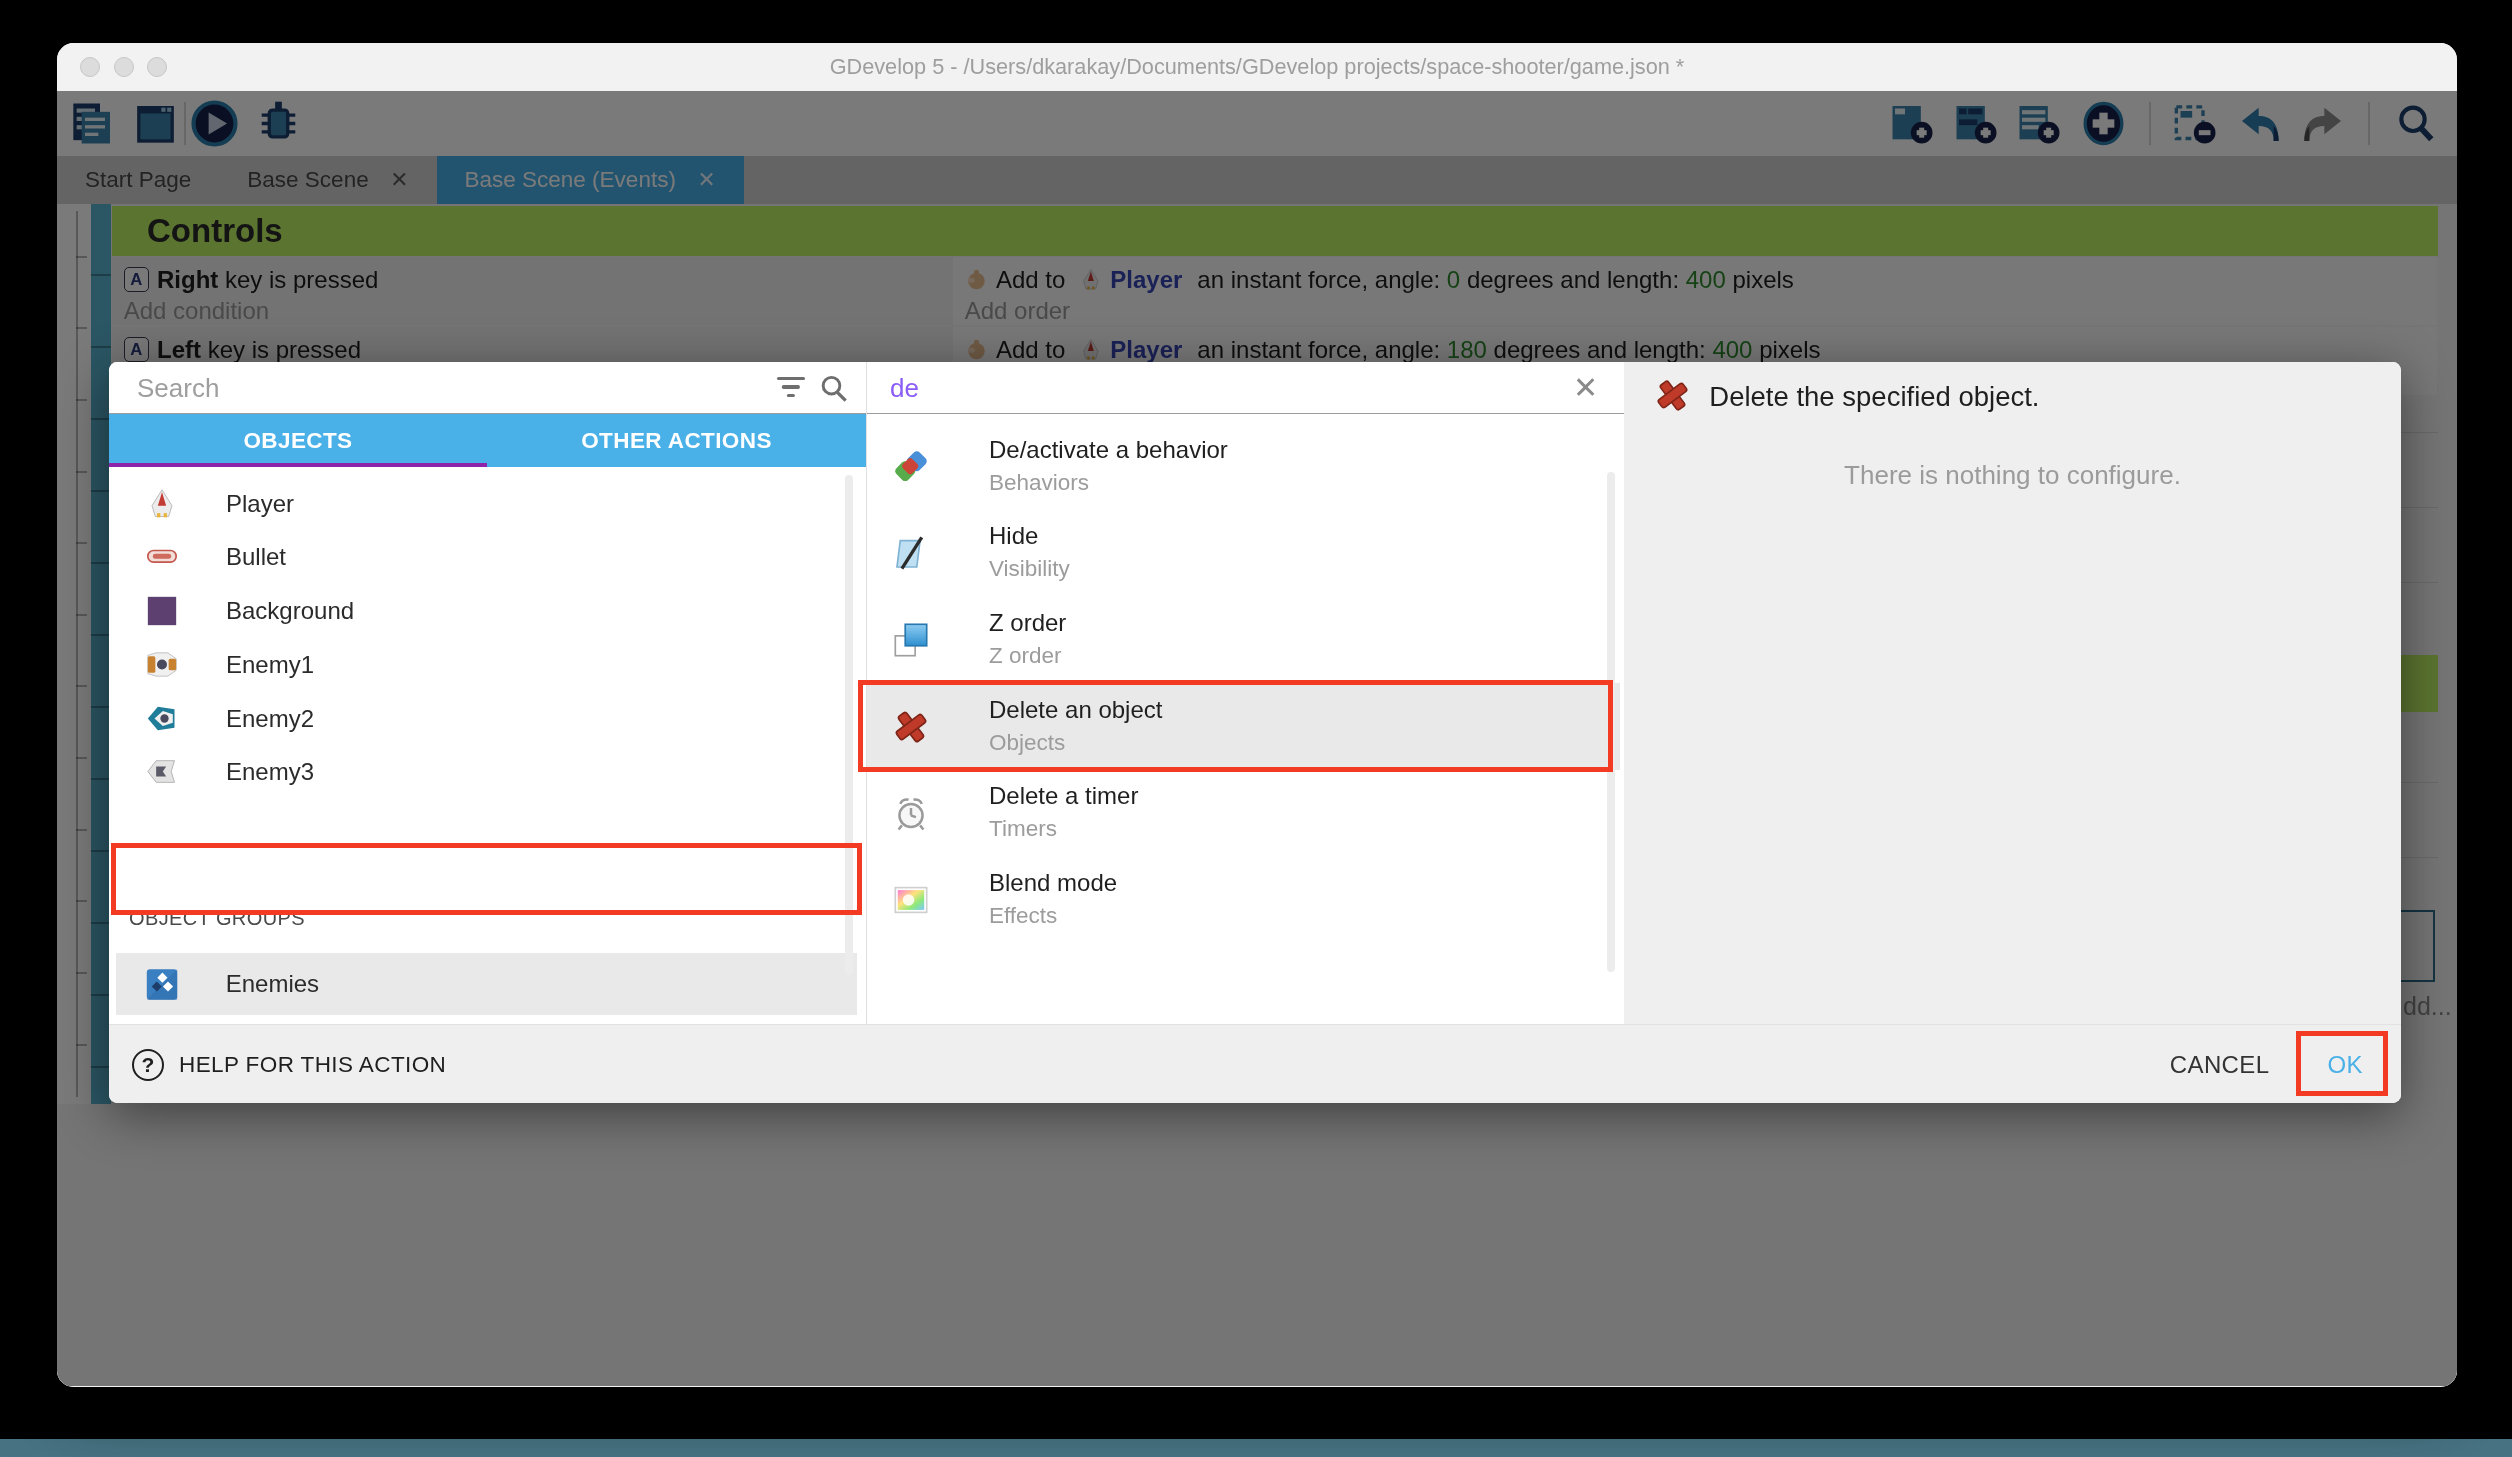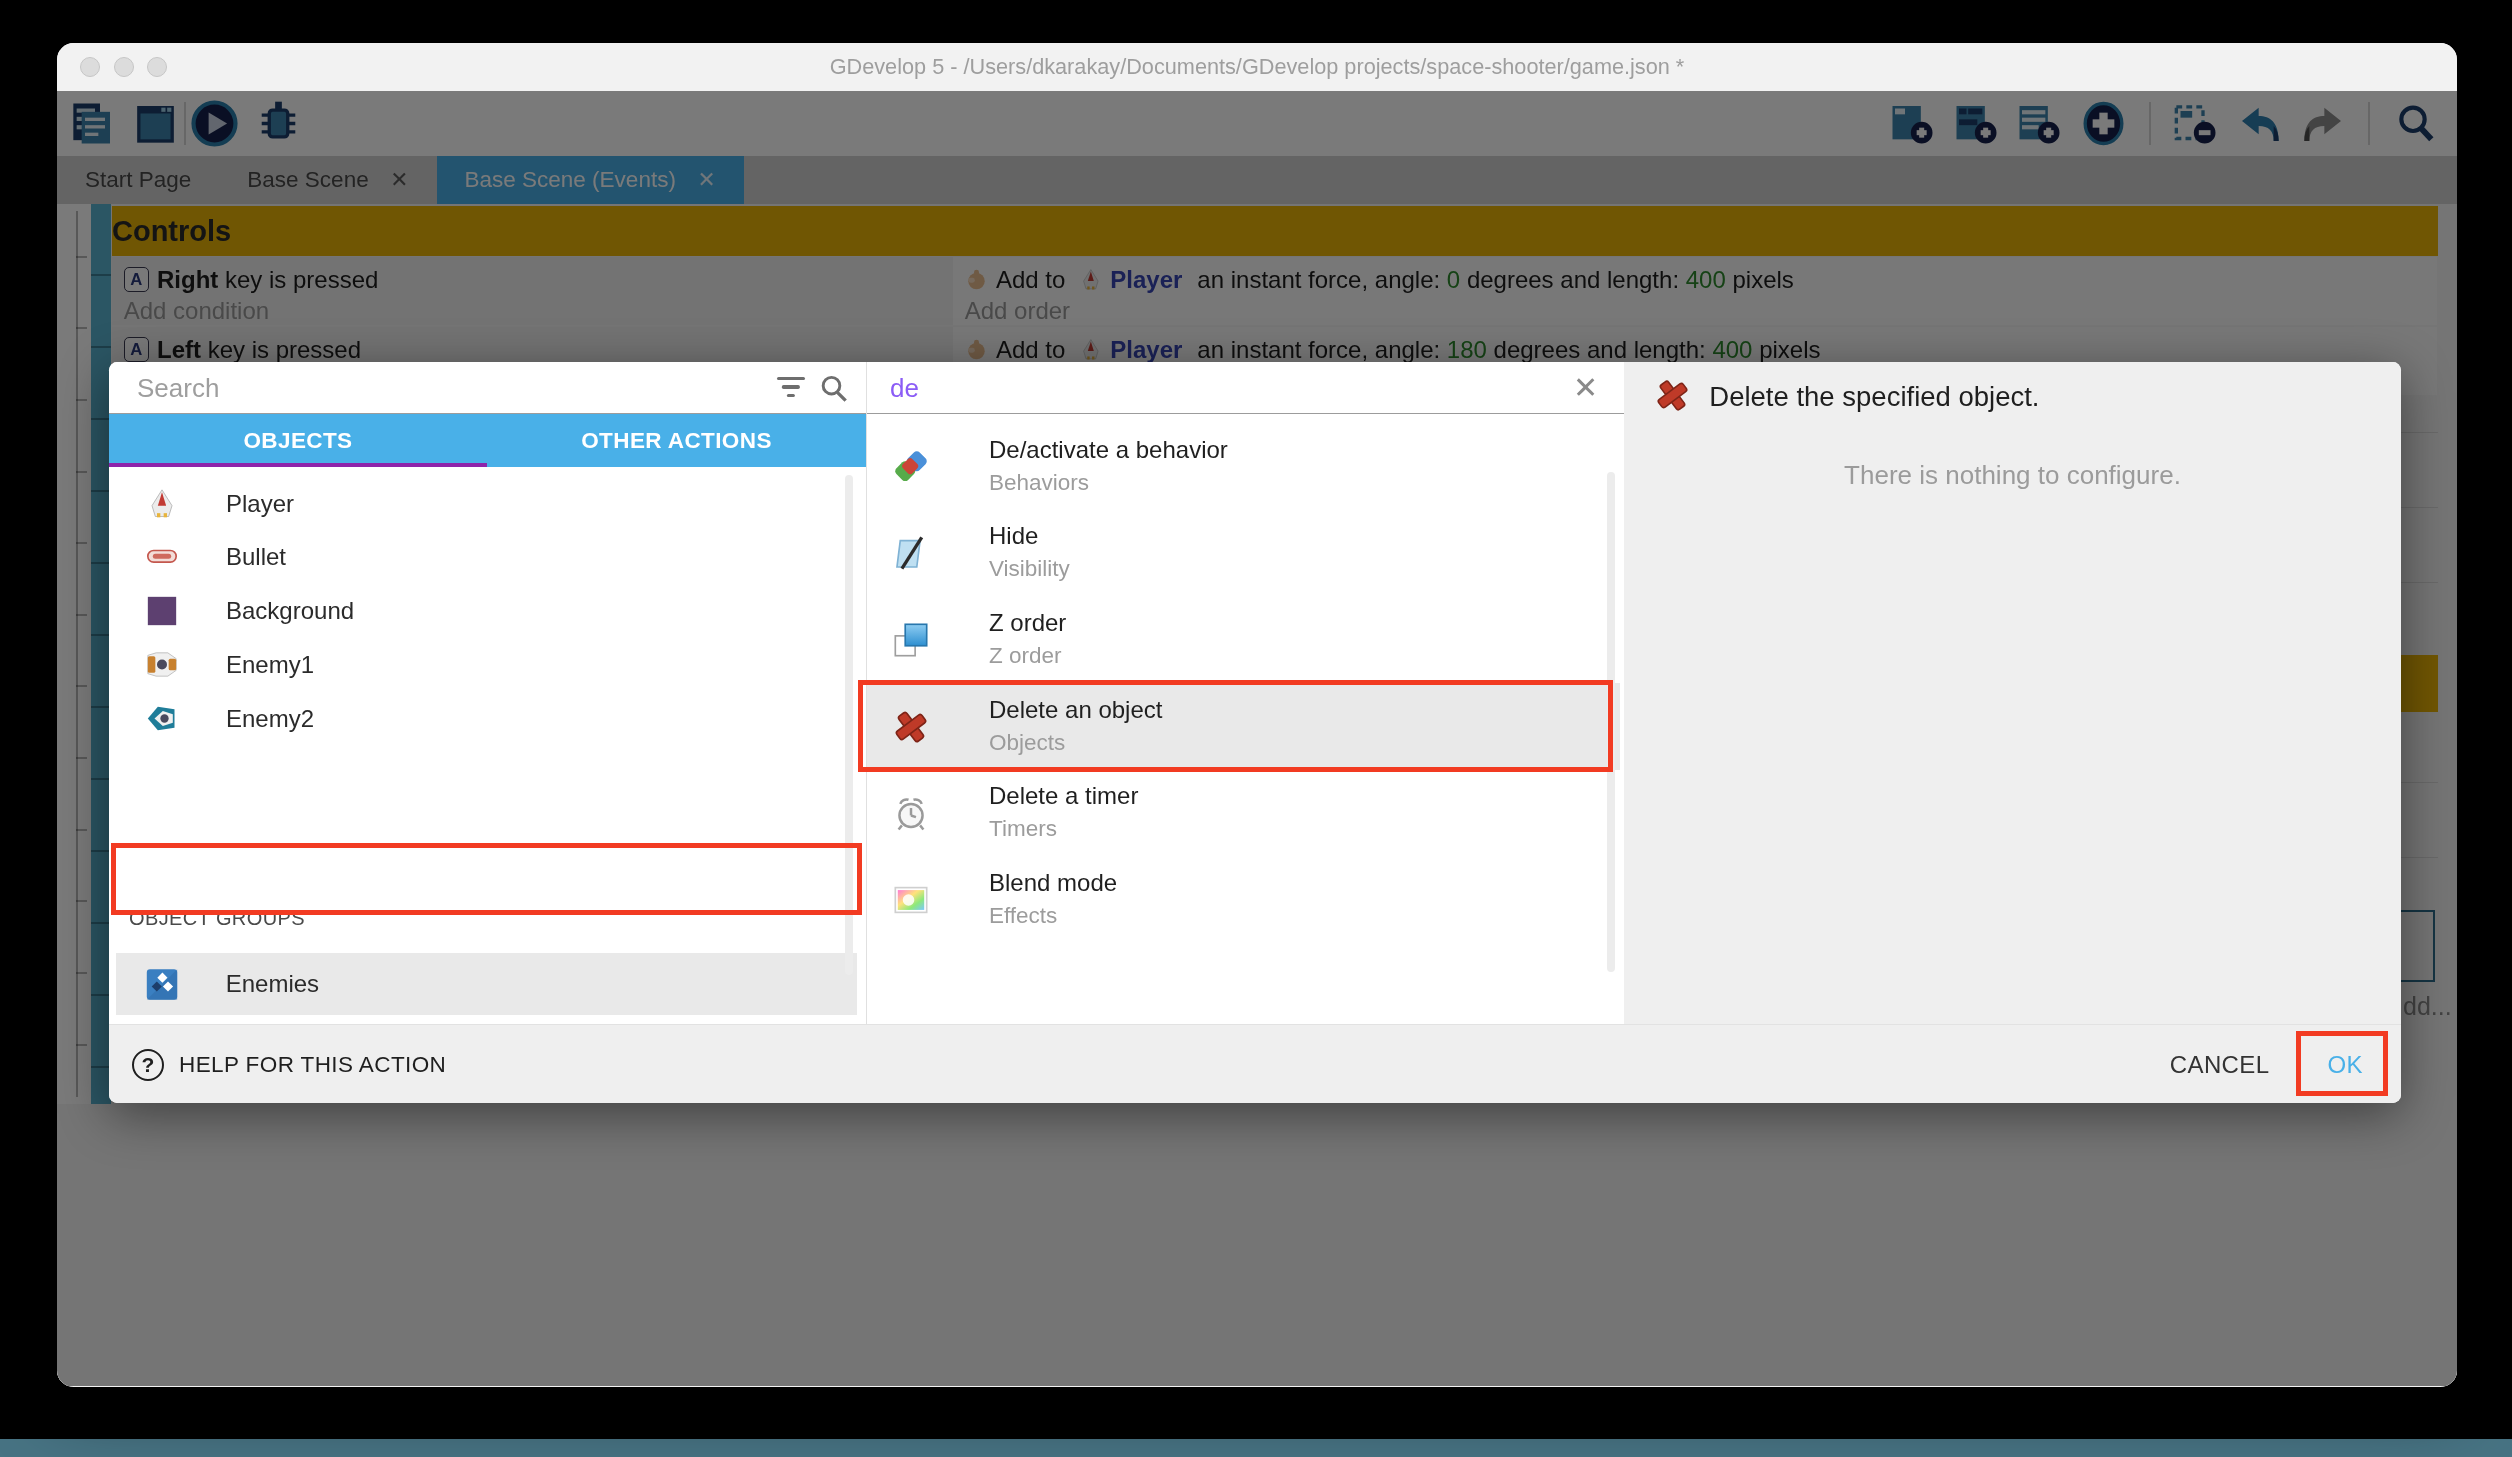--- a/index.html
+++ b/index.html
@@ -25,22 +25,22 @@
   .tab .x{font-size:21.7px;color:#5a5a5a;}
   .tab.active{background:#49b0e8;color:#fff;}
   .tab.active .x{color:#eaf6ff;}
   
   .events{left:0;top:113px;width:100%;height:1182px;background:#f4f4f4;}
   .gutter{left:0;top:0;width:34px;height:900px;background:#fff;}
   .gline{left:19px;top:6.7px;width:1.7px;height:886px;background:rgba(0,0,0,.28);}
   .gtick{left:19px;width:10.8px;height:1.7px;background:rgba(0,0,0,.28);}
   .colorbar{left:34px;top:0;width:20px;height:900px;
             background:repeating-linear-gradient(to bottom,#5ab4d2 0 70px,#3d7f97 70px 72px);}
-  .grp-header{left:55px;width:2326px;height:50px;background:#eab308;color:#2b2b2b;
-              font-size:29px;font-weight:600;line-height:50px;box-sizing:border-box;}
+  .grp-header{left:55px;width:2326px;height:50px;background:#bef264;color:#2b2b2b;
+              font-size:33px;font-weight:600;line-height:50px;padding-left:35px;box-sizing:border-box;}
   .ev-row{left:55px;width:2326px;height:68px;}
   .cond-cell{left:0;top:0;width:841px;height:68px;background:#f1f1f1;}
   .act-cell{left:841px;top:0;width:1484px;height:68px;background:#fbfbfb;}
   .ev-line{position:absolute;left:11.7px;top:5px;height:35px;display:flex;align-items:center;gap:8.3px;
            font-size:24px;color:#1e1e1e;white-space:pre;}
   .ev-sub{position:absolute;left:11.7px;top:40px;font-size:24px;color:#9a9a9a;}
   .key-ic{width:25px;height:25px;border:1.7px solid #3c3c52;border-radius:5px;background:#fdfdfd;
           display:inline-flex;align-items:center;justify-content:center;
           font-size:16.7px;font-weight:bold;color:#2a3a7c;box-sizing:border-box;}
   .p-bold{font-weight:bold;color:#1e1e1e;}
@@ -399,20 +399,29 @@
         <div class="abs obj-row" style="top:225px">
           <span class="obj-ic">
               <svg width="32" height="25" viewBox="0 0 38 30">
                 <polygon points="2,15 14,1 34,4 34,26 14,29" fill="#1f7d99"></polygon>
                 <polygon points="10,15 20,6 32,10 32,20 20,24" fill="#f0f0f0"></polygon>
                 <circle cx="22" cy="15" r="5" fill="#4a4a5e"></circle>
               </svg>
             </span>
           <span class="obj-lb">Enemy2</span>
         </div>
+        <div class="abs obj-row" style="top:278px">
+          <span class="obj-ic">
+              <svg width="32" height="25" viewBox="0 0 38 30">
+                <polygon points="2,15 12,2 34,2 30,15 34,28 12,28" fill="#e3e3e3" stroke="#a8a8a8"></polygon>
+                <polygon points="12,9 24,9 20,15 24,21 12,21" fill="#5a5a68"></polygon>
+              </svg>
+            </span>
+          <span class="obj-lb">Enemy3</span>
+        </div>
         <div class="abs groups-h">OBJECT GROUPS</div>
         <div class="abs grp-row">
           <span class="obj-ic" style="left:30px">
               <svg width="33" height="33" viewBox="0 0 40 40">
                 <rect x="1" y="1" width="38" height="38" rx="4" fill="#3a7fc1"></rect>
                 <polygon points="39,1 39,39 1,39" fill="#2f6aa6" opacity="0.45"></polygon>
                 <rect x="16" y="7" width="9" height="9" fill="#fff" transform="rotate(45 20.5 11.5)"></rect>
                 <rect x="9" y="18" width="9" height="9" fill="#1d3e6b" transform="rotate(45 13.5 22.5)"></rect>
                 <rect x="23" y="18" width="9" height="9" fill="#fff" transform="rotate(45 27.5 22.5)"></rect>
               </svg>

